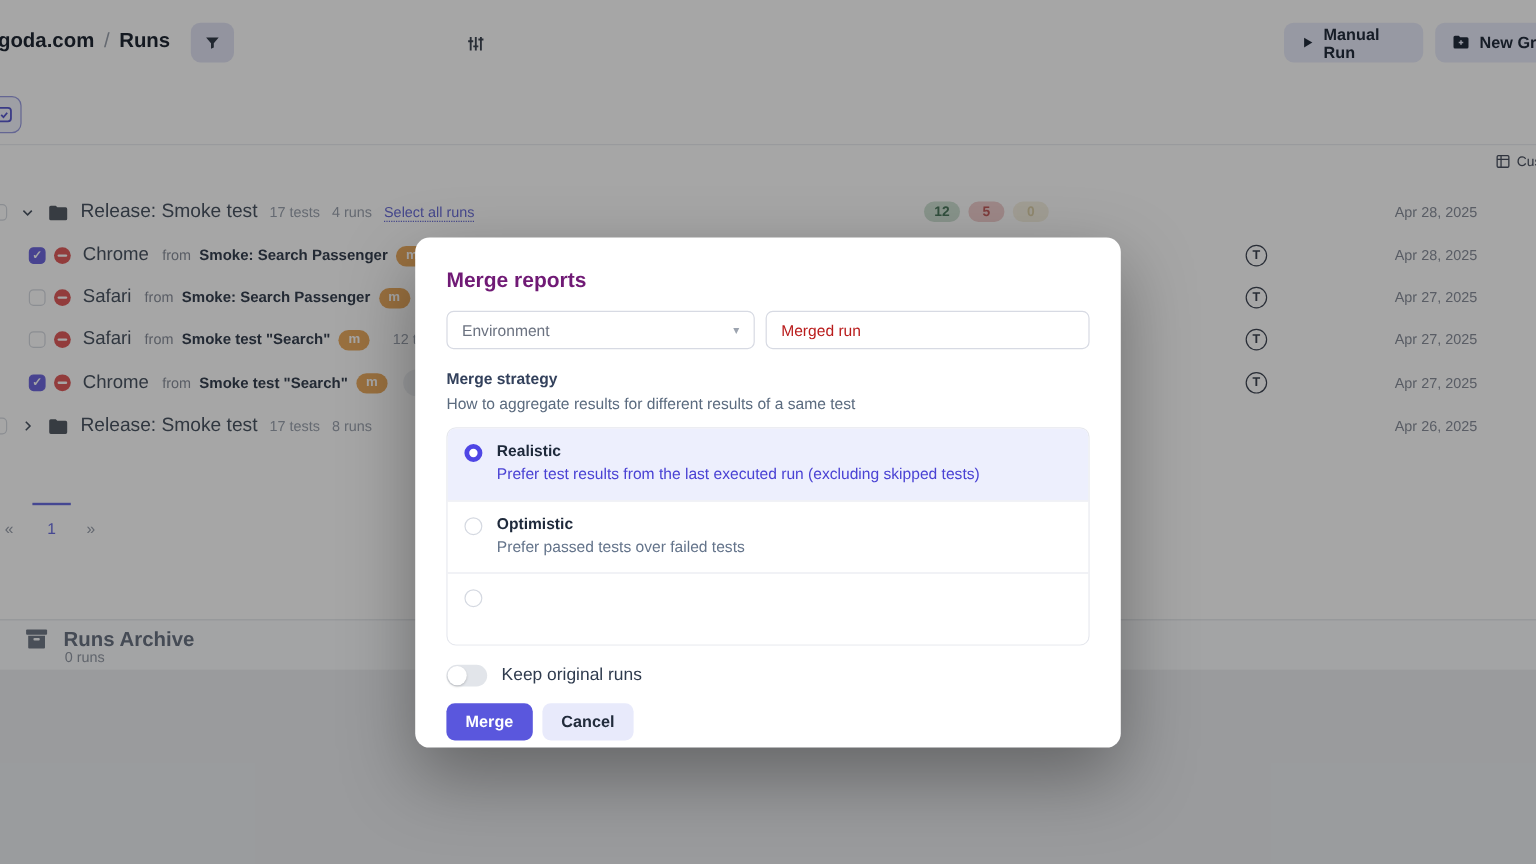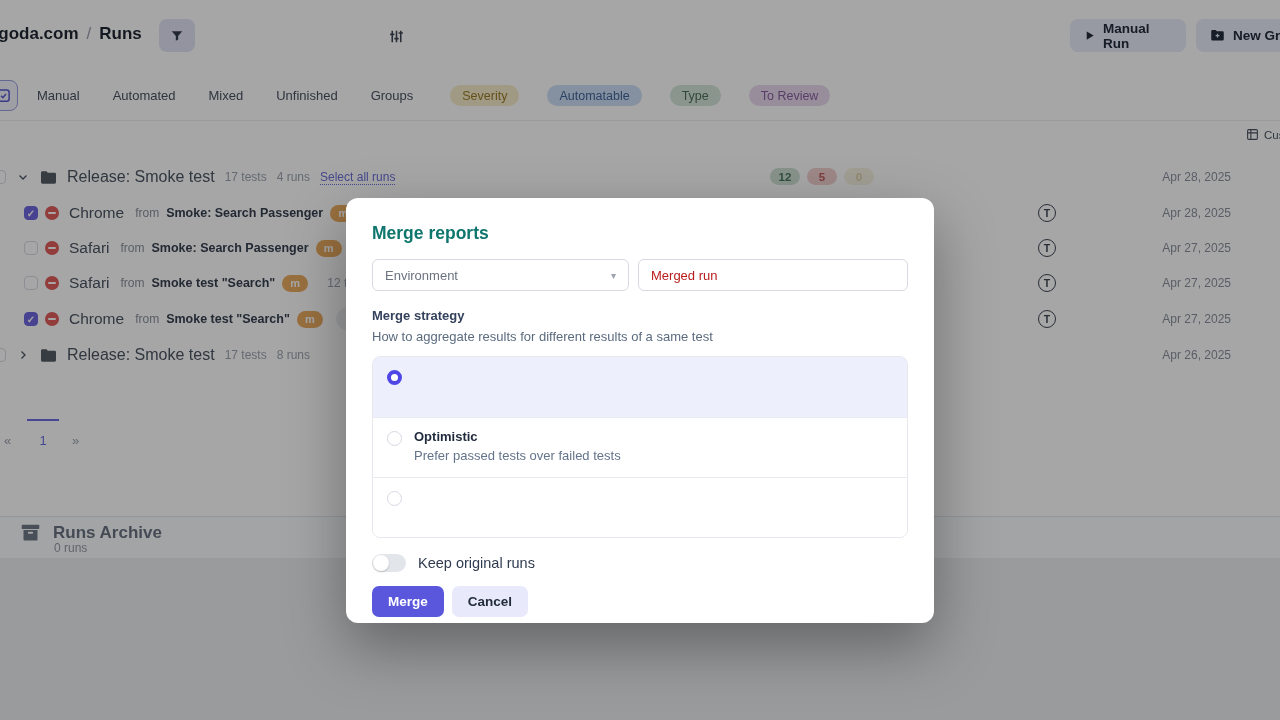--- a/index.html
+++ b/index.html
@@ -61,21 +61,21 @@
   .pg-active { position:absolute; left:27px; top:419px; width:32px; border-top:2px solid #6a6ee0; padding-top:12px; text-align:center; font-size:13px; color:#6a6ee0; cursor:pointer; }
   
   .archive-band { position:absolute; left:0; right:0; top:516px; height:42px; background:#fbfcfd; border-top:1px solid #e4e6ea; }
   .archive-empty { position:absolute; left:0; right:0; top:558px; bottom:0; background:#edeff2; }
   .archive-ic { position:absolute; left:20px; top:522px; }
   .archive-title { position:absolute; left:53px; top:523px; font-size:17px; font-weight:700; color:#6a7383; }
   .archive-count { position:absolute; left:54px; top:541px; font-size:12px; color:#939aa6; }
   
   .overlay { position:absolute; inset:0; background:rgba(0,0,0,0.35); }
   .modal { position:absolute; left:346px; top:198px; width:588px; height:425px; background:#fff; border-radius:12px; box-shadow:0 24px 60px rgba(0,0,0,.35); padding:25px 26px; }
-  .m-title { font-size:17.5px; font-weight:700; color:#0f766e; }
+  .m-title { font-size:17.5px; font-weight:700; color:#701a75; }
   .m-fields { display:flex; gap:9px; margin-top:15px; }
   .m-select { width:257px; height:32px; border:1px solid #d7dae3; border-radius:6px; display:flex; align-items:center; justify-content:space-between; padding:0 12px; font-size:13px; color:#6b7280; cursor:pointer; background:#fff; }
   .m-select .caret { color:#9ca3af; font-size:10px; }
   .m-input { flex:1; height:32px; border:1px solid #d7dae3; border-radius:6px; padding:0 12px; font-size:13px; color:#b91c1c; font-family:inherit; outline:none; }
   .m-strategy { margin-top:17px; font-size:13px; font-weight:700; color:#33415c; }
   .m-strategy-desc { margin-top:6px; font-size:13px; color:#5b6b7f; }
   .m-options { margin-top:12px; border:1px solid #e6e8ee; border-radius:8px; overflow:hidden; }
   .m-opt { display:flex; gap:12px; padding:11px 14px; min-height:60px; background:#fff; cursor:pointer; }
   .m-opt + .m-opt { border-top:1px solid #e8eaf0; }
   .m-opt.selected { background:#edeffd; }
@@ -145,33 +145,20 @@
 
   <div class="tabs-check-btn">
     <span>
       <svg width="15" height="15" viewBox="0 0 24 24" fill="none" stroke="#5a5ad0" stroke-width="2.4">
           <rect x="3" y="3" width="18" height="18" rx="4"></rect>
           <path d="M8 12.5l3 3 5-6"></path>
         </svg>
     </span>
   </div>
 
-  <div class="tabs">
-    <span class="tab">Manual</span>
-    <span class="tab">Automated</span>
-    <span class="tab">Mixed</span>
-    <span class="tab">Unfinished</span>
-    <span class="tab">Groups</span>
-    <span class="tab-pills">
-      <span class="pill severity">Severity</span>
-      <span class="pill automatable">Automatable</span>
-      <span class="pill type">Type</span>
-      <span class="pill toreview">To Review</span>
-    </span>
-  </div>
 
   <div class="table-top"></div>
 
   <div class="customize">
     <span>
       <svg width="13" height="13" viewBox="0 0 24 24" fill="none" stroke="#4a5160" stroke-width="2">
           <rect x="3" y="3" width="18" height="18" rx="2"></rect>
           <path d="M3 9h18M9 3v18"></path>
         </svg>
     </span>
@@ -305,20 +292,24 @@
       </div>
       <input class="m-input" type="text" value="Merged run" style="">
     </div>
 
     <div class="m-strategy">Merge strategy</div>
     <div class="m-strategy-desc">How to aggregate results for different results of a same test</div>
 
     <div class="m-options">
       <div class="m-opt selected">
         <span class="radio on"></span>
+        <span>
+          <span class="m-opt-name" style="display:block;">Realistic</span>
+          <span class="m-opt-desc" style="display:block;">Prefer test results from the last executed run (excluding skipped tests)</span>
+        </span>
       </div>
       <div class="m-opt">
         <span class="radio"></span>
         <span>
           <span class="m-opt-name" style="display:block;">Optimistic</span>
           <span class="m-opt-desc" style="display:block;">Prefer passed tests over failed tests</span>
         </span>
       </div>
       <div class="m-opt">
         <span class="radio"></span>

